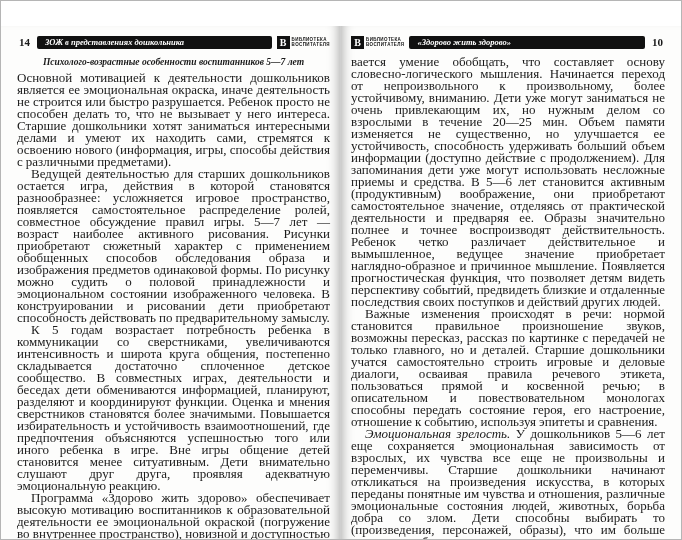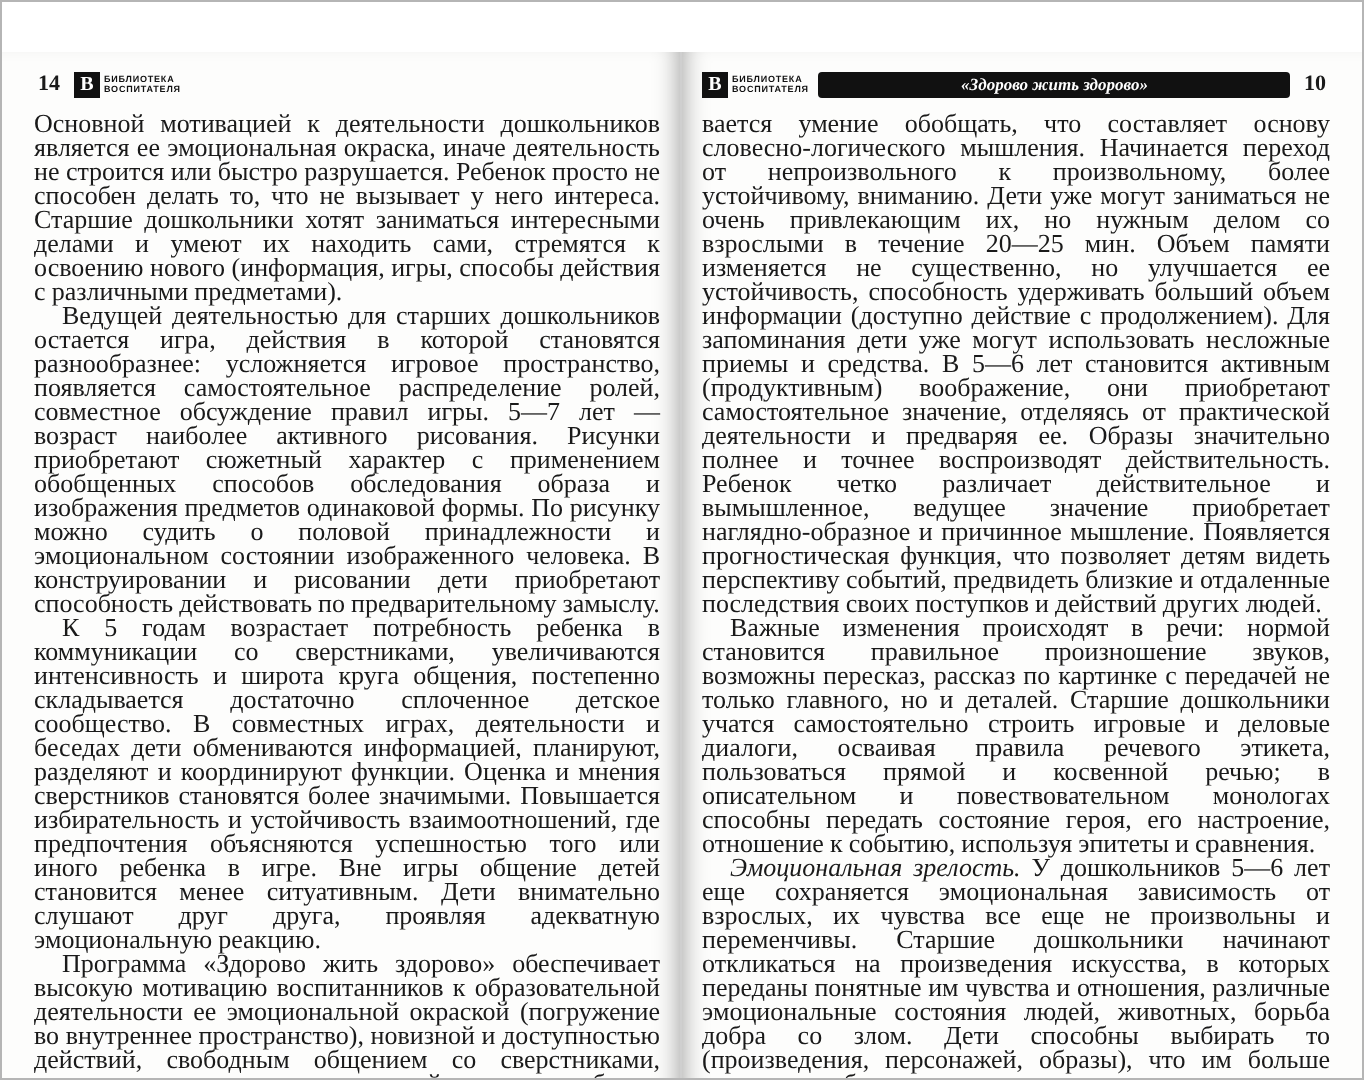--- a/index.html
+++ b/index.html
@@ -16,21 +16,21 @@
   .page.left{padding:8px 10px 8px 16px;box-shadow:inset -10px 0 12px -9px rgba(0,0,0,.35);border-right:1px solid #cfcfcf;}
   .page.right{padding:8px 16px 8px 10px;box-shadow:inset 10px 0 12px -9px rgba(0,0,0,.35);}
   .header{display:flex;align-items:center;gap:5px;margin-bottom:6px;height:16px;}
   .pagenum{font-weight:bold;font-size:11px;padding:0 2px;}
   .bar{
     flex:1;background:#111;color:#fff;font-style:italic;font-weight:bold;
     font-size:8.5px;height:13px;line-height:13px;padding:0 8px;
     border-radius:2px;white-space:nowrap;overflow:hidden;
   }
   .page.left .bar{text-align:left;}
-  .page.right .bar{text-align:center;}
+  .page.right .bar{text-align:left;}
   .badge{display:flex;align-items:center;gap:2px;flex:0 0 auto;}
   .badge-letter{
     display:inline-block;width:13px;height:13px;background:#111;color:#fff;
     font-weight:bold;font-size:10px;line-height:13px;text-align:center;
     font-family:"Liberation Serif", serif;
   }
   .badge-text{display:flex;flex-direction:column;justify-content:center;}
   .badge-text span{
     font-family:"Liberation Sans", sans-serif;font-size:4.5px;line-height:5.5px;
     letter-spacing:.4px;font-weight:bold;color:#111;white-space:nowrap;
@@ -47,28 +47,32 @@
   .body-text i{}
 </style>
 </head>
 <body>
 
 <div class="spread">
 
   <div class="page left">
     <div class="header">
       <span class="pagenum">14</span>
+      <div class="bar">
+        <span>ЗОЖ в представлениях дошкольника</span>
+      </div>
       <div class="badge">
         <span class="badge-letter">В</span>
         <span class="badge-text">
           <span>БИБЛИОТЕКА</span>
           <span>ВОСПИТАТЕЛЯ</span>
         </span>
       </div>
     </div>
+    <div class="heading">Психолого-возрастные особенности воспитанников 5—7 лет</div>
     <div class="body-text">
       <p class="no-indent"><i></i><span>Основной мотивацией к деятельности дошкольников является ее эмоциональная окраска, иначе деятельность не строится или быстро разрушается. Ребенок просто не способен делать то, что не вызывает у него интереса. Старшие дошкольники хотят заниматься интересными делами и умеют их находить сами, стремятся к освоению нового (информация, игры, способы действия с различными предметами).</span></p>
       <p><i></i><span>Ведущей деятельностью для старших дошкольников остается игра, действия в которой становятся разнообразнее: усложняется игровое пространство, появляется самостоятельное распределение ролей, совместное обсуждение правил игры. 5—7 лет — возраст наиболее активного рисования. Рисунки приобретают сюжетный характер с применением обобщенных способов обследования образа и изображения предметов одинаковой формы. По рисунку можно судить о половой принадлежности и эмоциональном состоянии изображенного человека. В конструировании и рисовании дети приобретают способность действовать по предварительному замыслу.</span></p>
       <p><i></i><span>К 5 годам возрастает потребность ребенка в коммуникации со сверстниками, увеличиваются интенсивность и широта круга общения, постепенно складывается достаточно сплоченное детское сообщество. В совместных играх, деятельности и беседах дети обмениваются информацией, планируют, разделяют и координируют функции. Оценка и мнения сверстников становятся более значимыми. Повышается избирательность и устойчивость взаимоотношений, где предпочтения объясняются успешностью того или иного ребенка в игре. Вне игры общение детей становится менее ситуативным. Дети внимательно слушают друг друга, проявляя адекватную эмоциональную реакцию.</span></p>
       <p><i></i><span>Программа «Здорово жить здорово» обеспечивает высокую мотивацию воспитанников к образовательной деятельности ее эмоциональной окраской (погружение во внутреннее пространство), новизной и доступностью действий, свободным общением со сверстниками, использованием игр, театрализаций, рисования, бесед. Возрастные заинтересованность и возможности определяют содержание информационных блоков: познавательная деятельность; эмоциональная культура; нормы поведения и общения; саморегуляция и самоконтроль; оптимизм и позитивные целевые установки.</span></p>
     </div>
   </div>
 
   <div class="page right">
     <div class="header">

